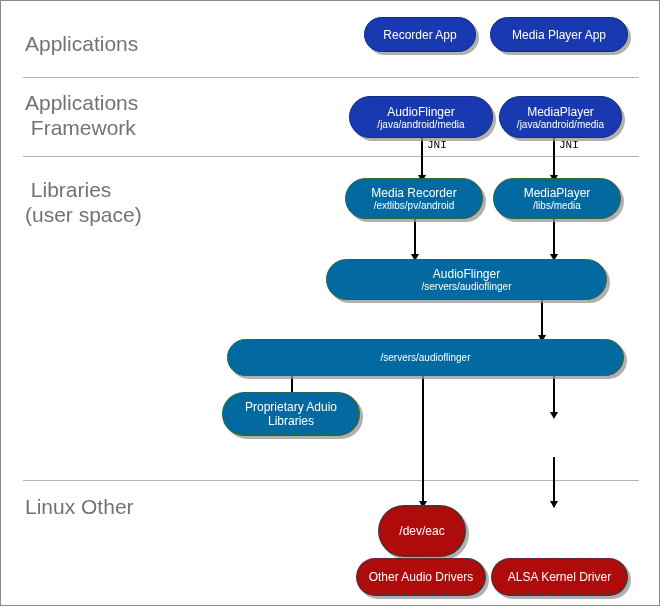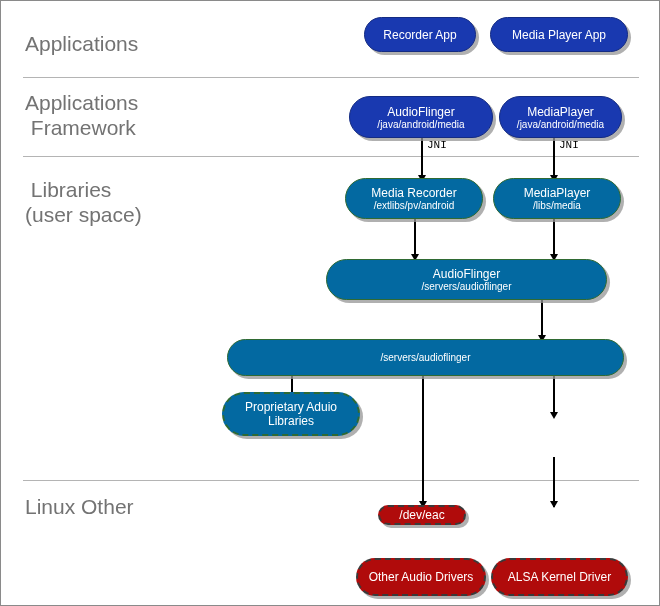--- a/index.html
+++ b/index.html
@@ -171,21 +171,21 @@
   <div class="node green" style="left:226px; top:338px; width:397px; height:37px;">
     <span class="t2">/servers/audioflinger</span>
   </div>
 
   <div class="node green dashed" style="left:221px; top:391px; width:138px; height:44px;">
     <span class="t1">Proprietary Aduio</span>
     <span class="t1">Libraries</span>
   </div>
 
 
-  <div class="node red dashed" style="left:377px; top:504px; width:88px; height:20px;">
+  <div class="node red dashed" style="left:377px; top:504px; width:88px; height:52px;">
     <span class="t1">/dev/eac</span>
   </div>
 
 
   <div class="node red dashed" style="left:355px; top:557px; width:130px; height:38px;">
     <span class="t1">Other Audio Drivers</span>
   </div>
 
   <div class="node red dashed" style="left:490px; top:557px; width:137px; height:38px;">
     <span class="t1">ALSA Kernel Driver</span>

